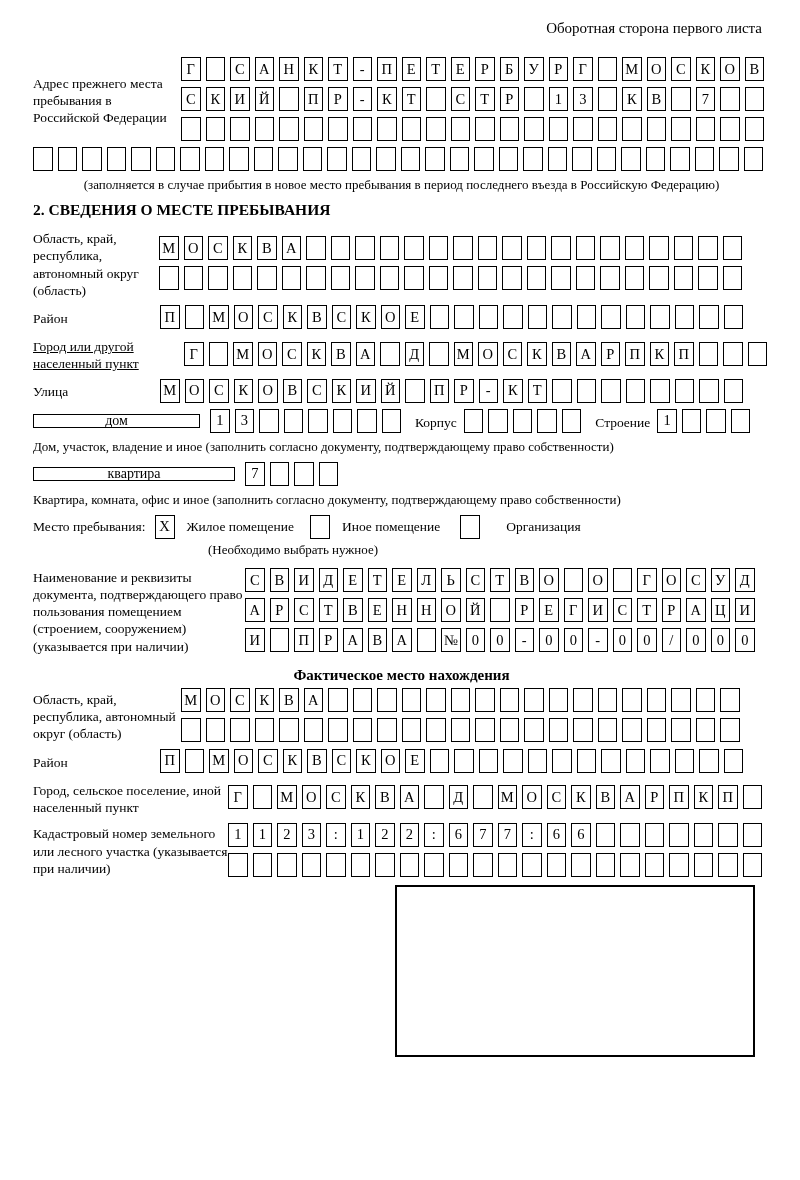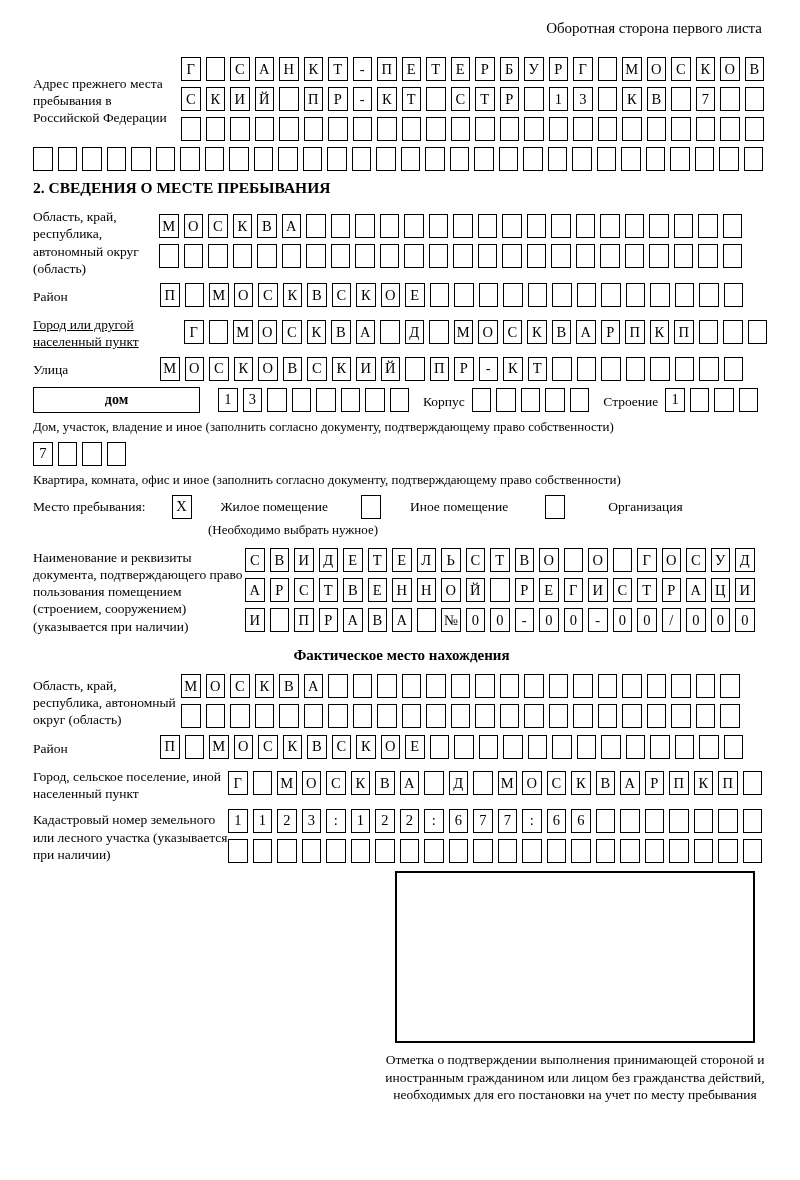--- a/index.html
+++ b/index.html
@@ -18,33 +18,33 @@
   .cells{display:flex;flex-wrap:nowrap;}
   .cellrow + .cellrow{margin-top:6px;}
   .cell{flex:0 0 auto;width:19.5px;height:24px;box-sizing:border-box;
         border:1.6px solid #000;margin-right:5px;display:flex;align-items:center;
         justify-content:center;font-size:14.5px;line-height:1;overflow:hidden;}
 
   .caption-c{font-size:13px;text-align:center;margin:2px 0 8px;}
   .caption-l{font-size:13px;margin:1px 0 7px;}
   .sec-title{font-size:15.5px;font-weight:bold;margin:8px 0 8px;}
 
-  .namebox{flex:0 0 auto;height:26px;box-sizing:border-box;border:1.6px solid #000;
+  .namebox{flex:0 0 auto;height:14px;box-sizing:border-box;border:1.6px solid #000;
            display:flex;align-items:center;justify-content:center;font-size:14px;
-           margin-right:18px;font-weight:bold;}
+           margin-right:10px;}
   .dom-box{width:167px;} .kv-box{width:202px;}
   .inline-lbl{font-size:13.5px;margin:4px 7px 0 9px;flex:0 0 auto;}
 
-  .place-row{display:flex;flex-wrap:nowrap;align-items:flex-start;margin-bottom:3px;gap:17px;}
+  .place-row{display:flex;flex-wrap:nowrap;align-items:flex-start;margin-bottom:3px;}
   .place-row .txt{font-size:13.5px;margin-top:4px;flex:0 0 auto;}
   .chk{flex:0 0 auto;width:20px;height:24px;box-sizing:border-box;border:1.6px solid #000;
        display:flex;align-items:center;justify-content:center;font-size:14.5px;}
   .place-note{font-size:13px;margin:0 0 8px 175px;}
 
-  .fact-title{font-size:15px;font-weight:bold;text-align:center;margin:12px 0 10px;}
+  .fact-title{font-size:15px;font-weight:bold;text-align:center;margin:12px 0 4px;}
   .fact-cap{font-size:13px;text-align:center;line-height:1.5;margin-bottom:6px;}
 
   .stamp-box{width:360px;height:172px;box-sizing:border-box;border:2px solid #000;
              margin:8px 0 8px 362px;}
   .stamp-cap{width:400px;margin-left:342px;text-align:center;font-size:13.5px;line-height:1.3;}
 </style>
 </head>
 <body>
 
 <div class="page">
@@ -159,20 +159,21 @@
       <span class="cell"></span>
       <span class="cell"></span>
       <span class="cell"></span>
       <span class="cell"></span>
       <span class="cell"></span>
       <span class="cell"></span>
       <span class="cell"></span>
       <span class="cell"></span>
       <span class="cell"></span>
     </div>
+  <div class="caption-c">(заполняется в случае прибытия в новое место пребывания в период последнего въезда в Российскую Федерацию)</div>
 
   <div class="sec-title">2. СВЕДЕНИЯ О МЕСТЕ ПРЕБЫВАНИЯ</div>
 
   <div class="frow">
     <div class="flabel w126">Область, край, республика, автономный округ (область)</div>
     <div class="cellstack">
       <div class="cells cellrow">
           <span class="cell">М</span>
           <span class="cell">О</span>
           <span class="cell">С</span>
@@ -341,20 +342,21 @@
     <div class="cells">
         <span class="cell">1</span>
         <span class="cell"></span>
         <span class="cell"></span>
         <span class="cell"></span>
       </div>
   </div>
   <div class="caption-l">Дом, участок, владение и иное (заполнить согласно документу, подтверждающему право собственности)</div>
 
   <div class="frow">
+    <div class="namebox kv-box">квартира</div>
     <div class="cells">
         <span class="cell">7</span>
         <span class="cell"></span>
         <span class="cell"></span>
         <span class="cell"></span>
       </div>
   </div>
   <div class="caption-l">Квартира, комната, офис и иное (заполнить согласно документу, подтверждающему право собственности)</div>
 
   <div class="place-row">
@@ -607,15 +609,14 @@
           <span class="cell"></span>
           <span class="cell"></span>
           <span class="cell"></span>
           <span class="cell"></span>
           <span class="cell"></span>
         </div>
     </div>
   </div>
 
   <div class="stamp-box"></div>
-  <div class="stamp-cap">Отметка о подтверждении выполнения принимающей стороной и иностранным гражданином или лицом без гражданства действий, необходимых для его постановки на учет по месту пребывания</div>
 
 </div>
 
 </body></html>

